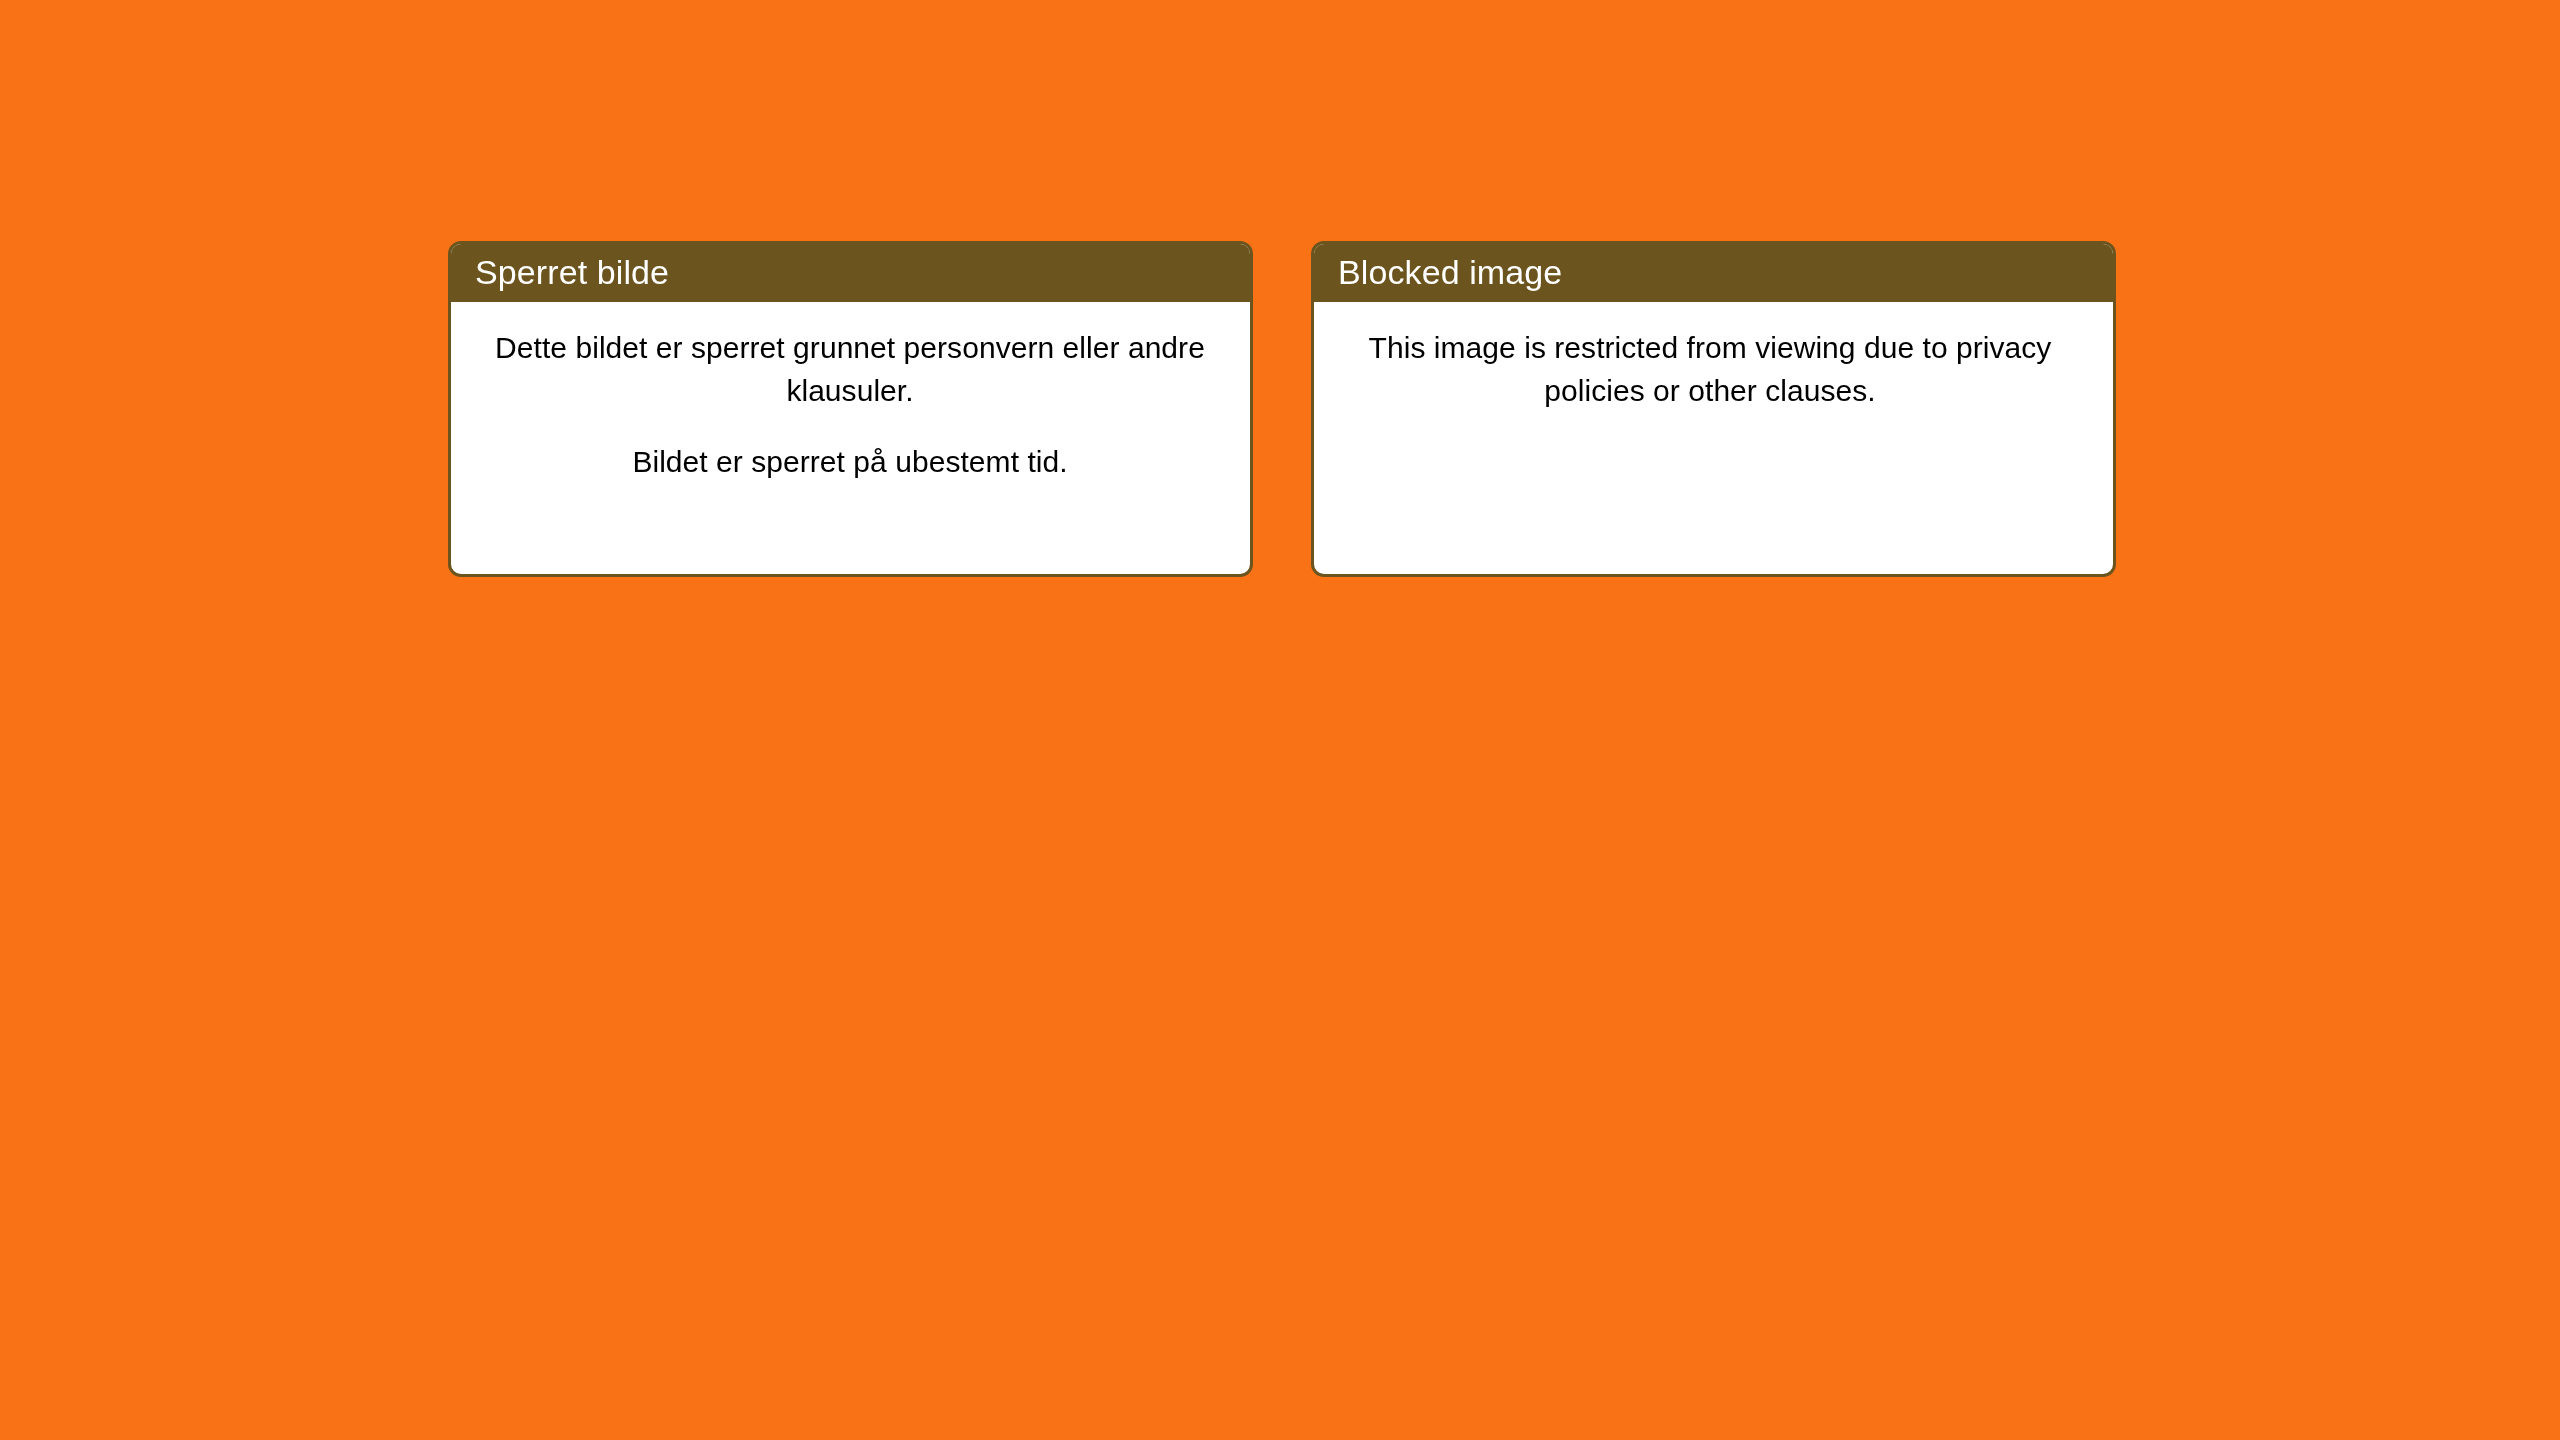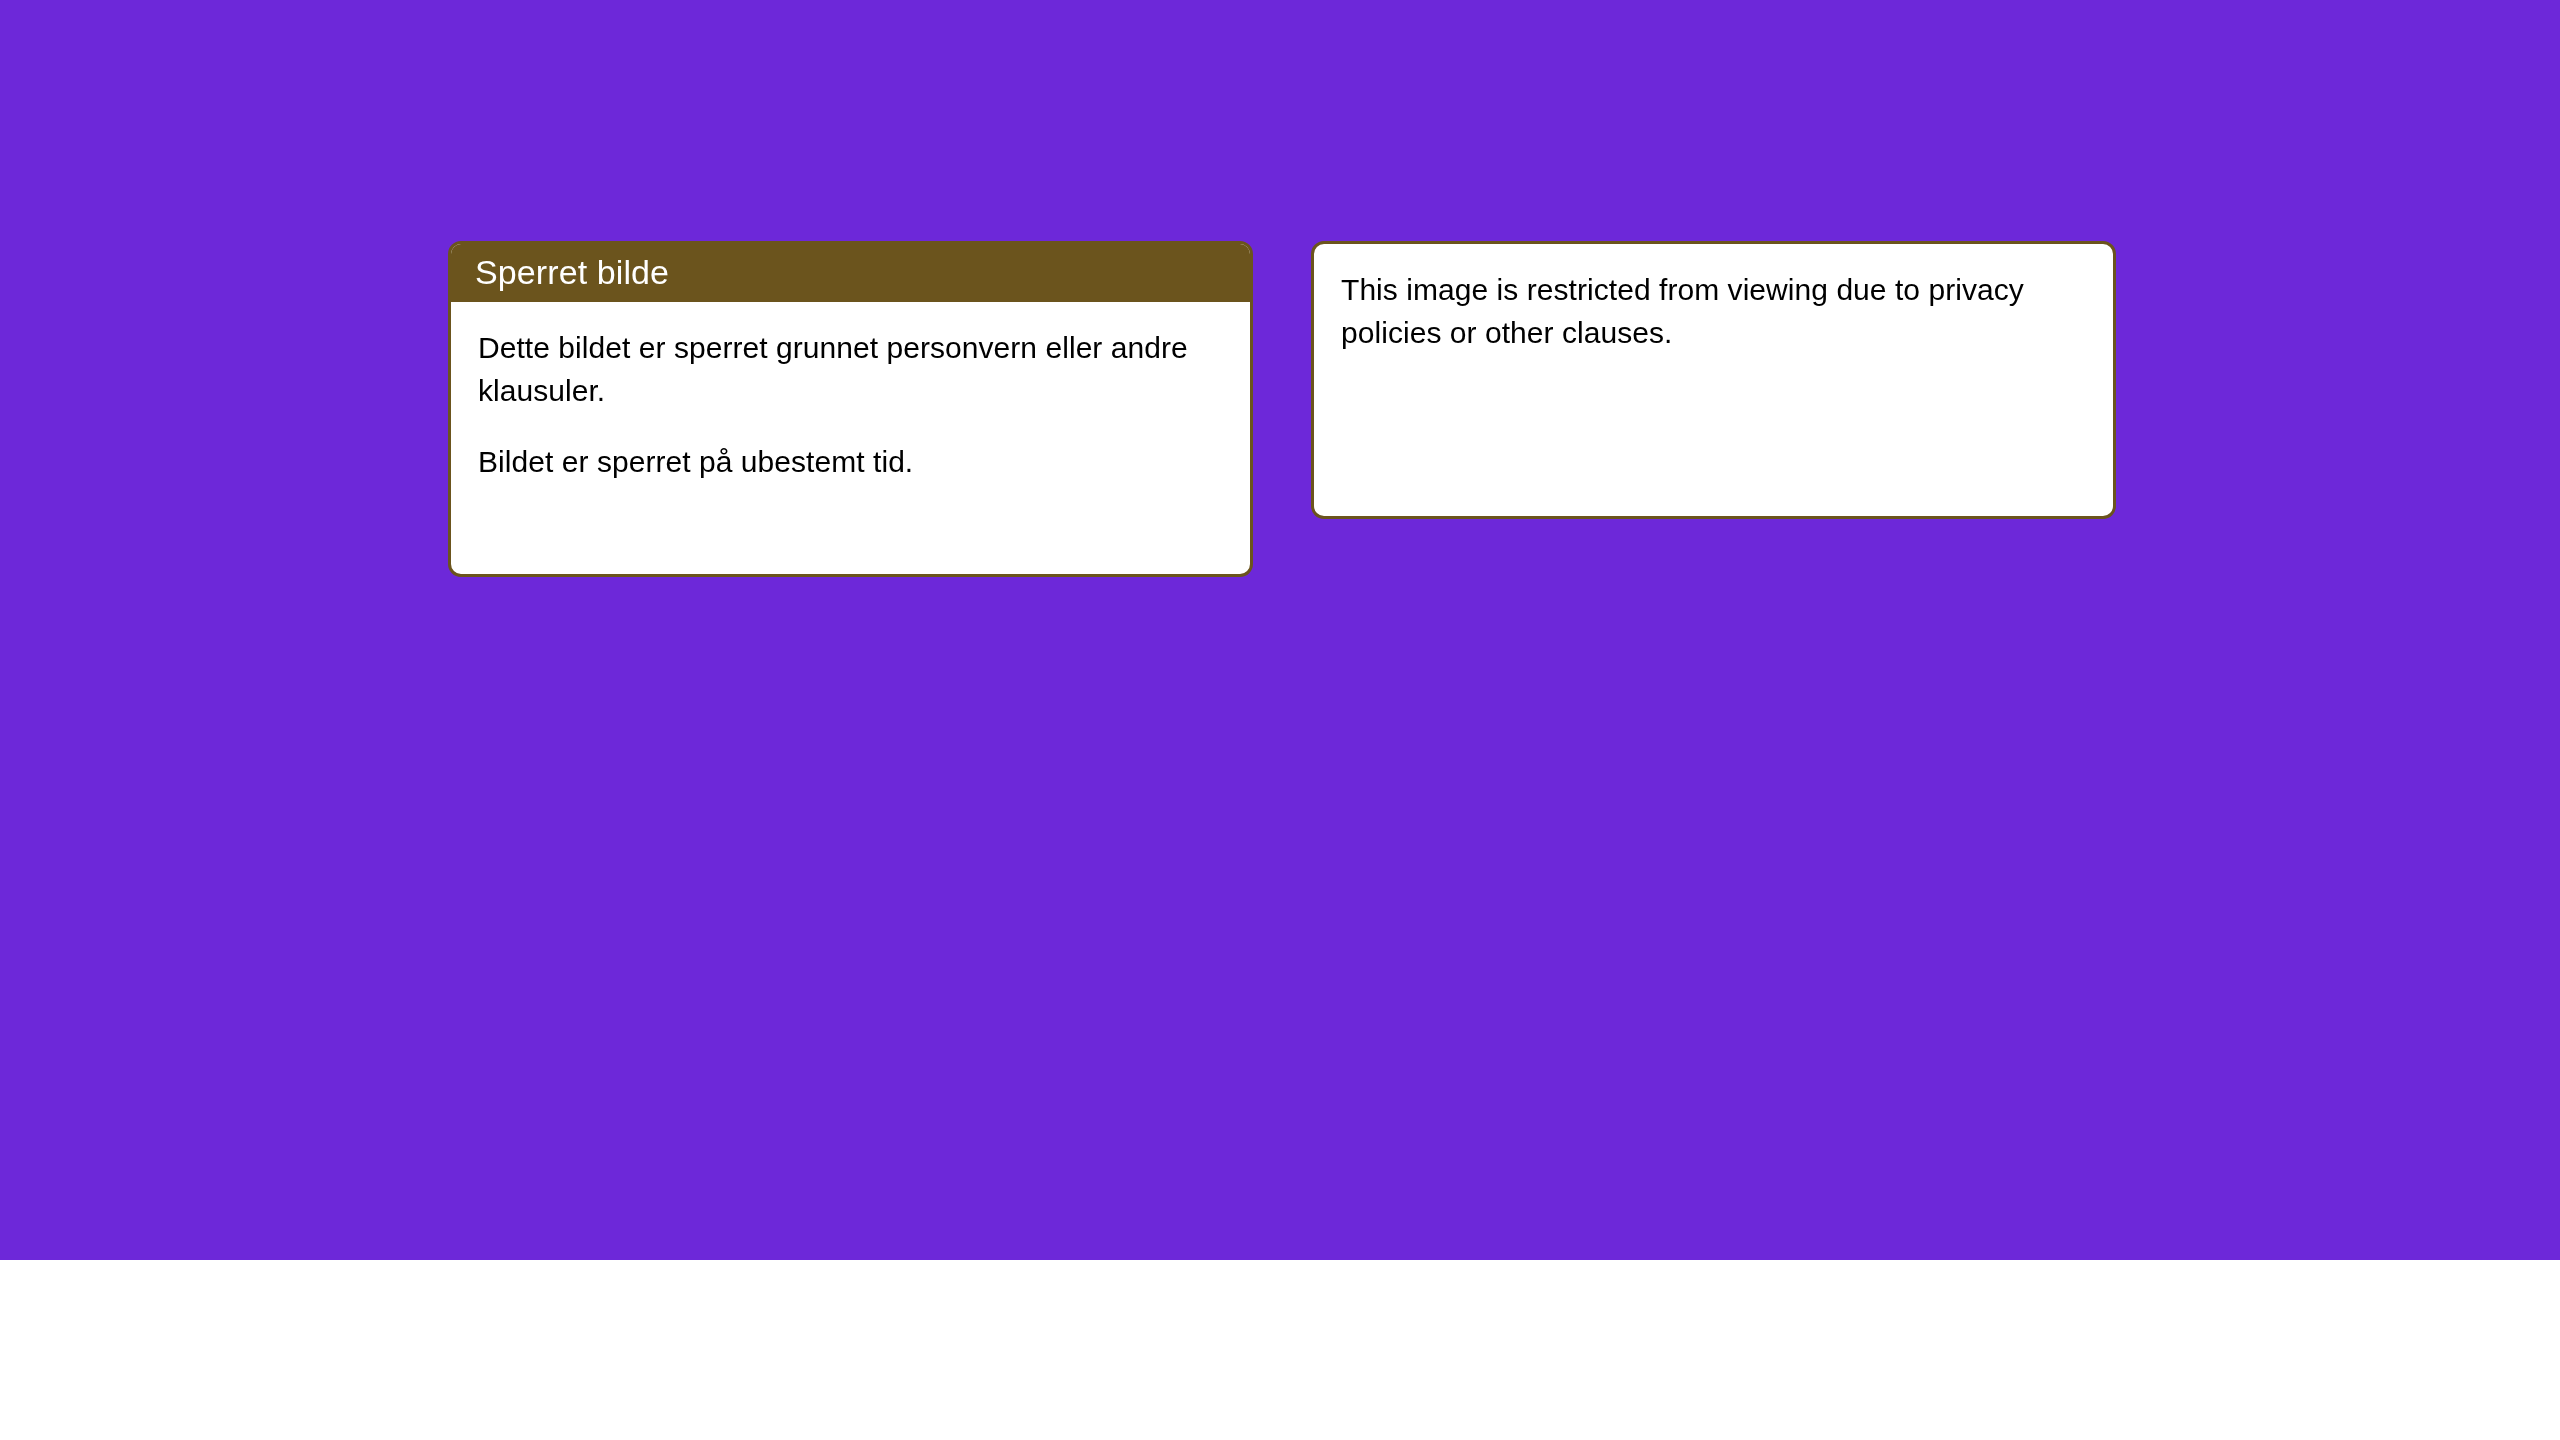--- a/index.html
+++ b/index.html
@@ -12,22 +12,23 @@
     width: 2560px;
     height: 1440px;
     overflow: hidden;
     font-family: "Liberation Sans", "DejaVu Sans", sans-serif;
     -webkit-font-smoothing: antialiased;
   }
 
   #page {
     position: relative;
     width: 2560px;
-    height: 1260px;
-    background: #6d28d9;
+    height: 1440px;
+    background: #f97316;
+    text-align: center;
   }
 
   .notice-deck {
     position: absolute;
     left: 448px;
     top: 241px;
     display: flex;
     flex-direction: row;
     align-items: flex-start;
     gap: 58px;
@@ -100,19 +101,22 @@
       <div class="notice-card__header">
         <h2 class="notice-card__title">Sperret bilde</h2>
       </div>
       <div class="notice-card__body">
         <p class="notice-card__para">Dette bildet er sperret grunnet personvern eller andre klausuler.</p>
         <p class="notice-card__para">Bildet er sperret på ubestemt tid.</p>
       </div>
     </section>
 
     <section class="notice-card notice-card--en">
+      <div class="notice-card__header">
+        <h2 class="notice-card__title">Blocked image</h2>
+      </div>
       <div class="notice-card__body">
         <p class="notice-card__para">This image is restricted from viewing due to privacy policies or other clauses.</p>
       </div>
     </section>
 
   </div>
 </div>
 
 </body></html>

